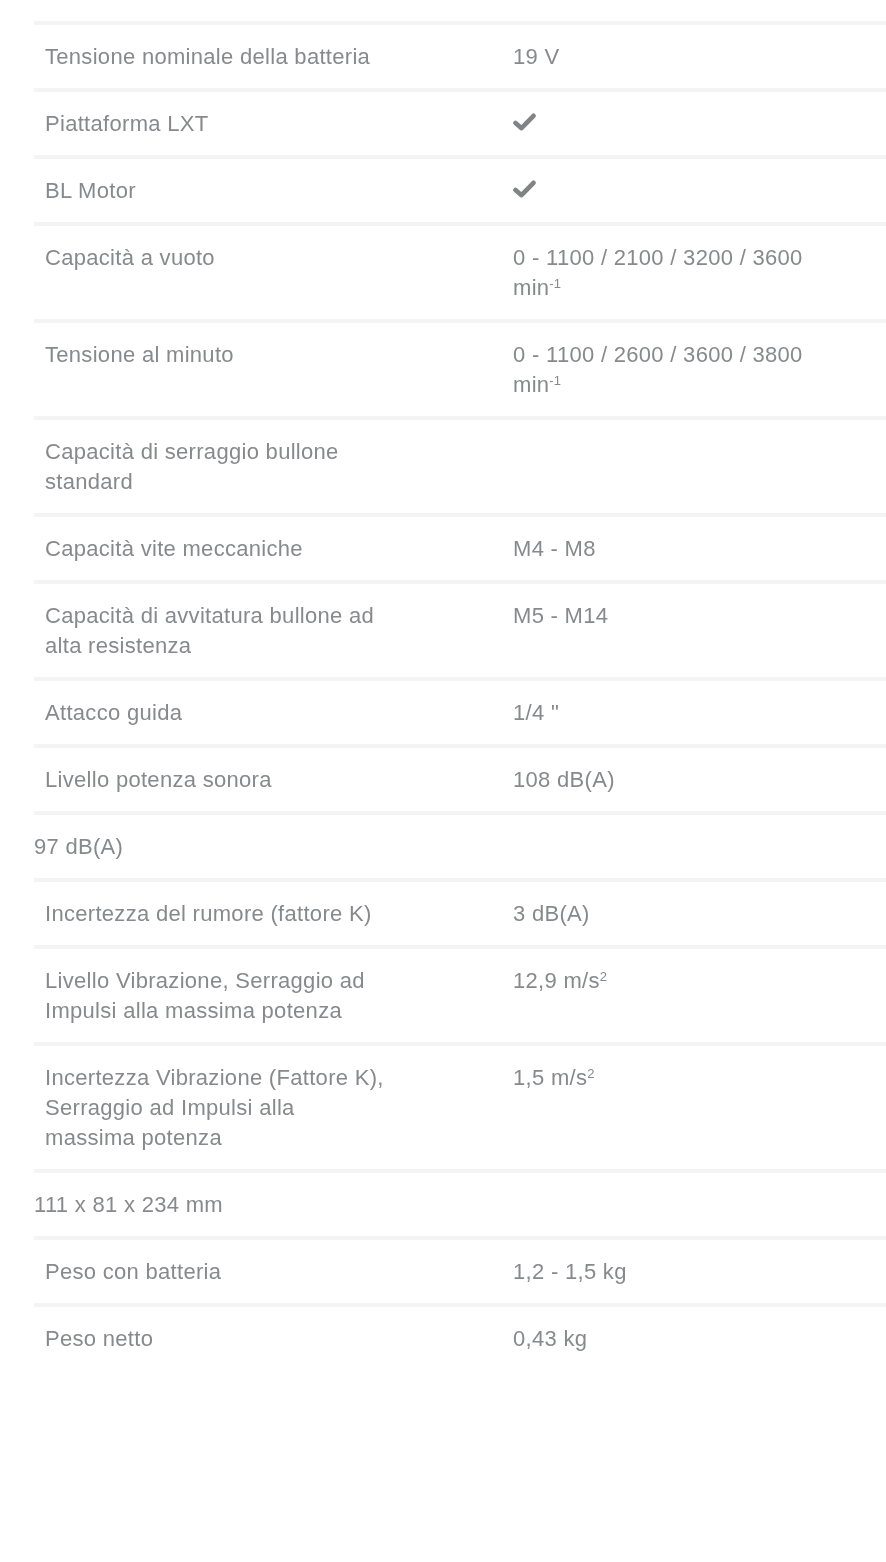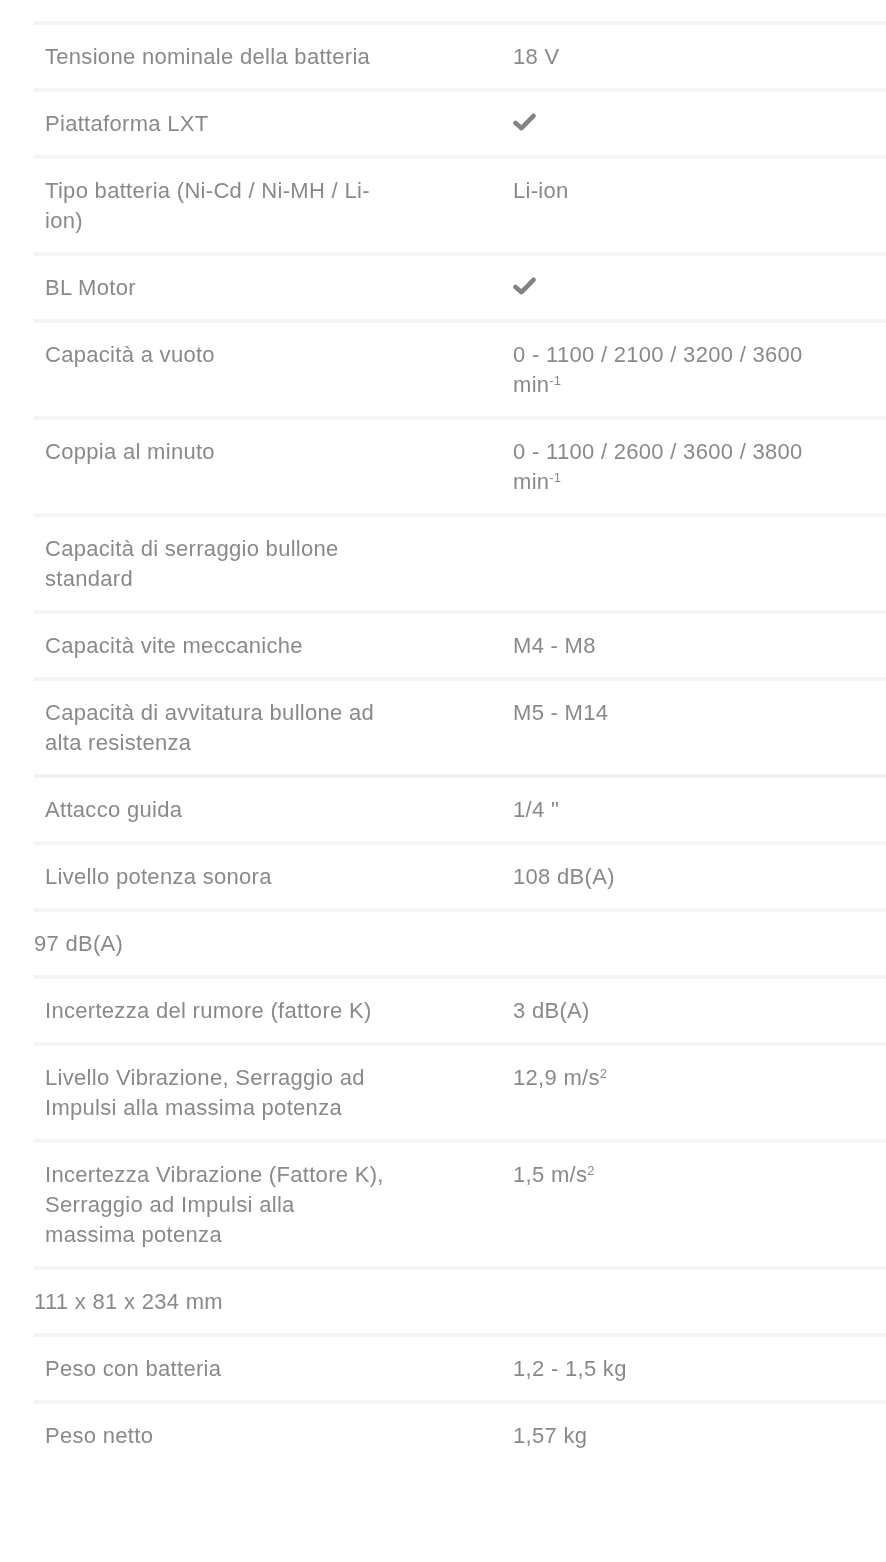--- a/index.html
+++ b/index.html
@@ -69,46 +69,41 @@
     height: 18px;
   }
 </style>
 </head>
 <body>
 
 <main>
   <section class="spec-table" id="spec-table">
       <div class="spec-row">
         <div class="spec-label">Tensione nominale della batteria</div>
-        <div class="spec-value"><span>18 V</span></div>
+        <div class="spec-value"><span>19 V</span></div>
       </div>
       <div class="spec-row">
         <div class="spec-label">Piattaforma LXT</div>
         <div class="spec-value"><span class="check-icon"><svg viewBox="0 0 23 18" fill="none" xmlns="http://www.w3.org/2000/svg">
               <path d="M2.5 10 L8.5 15.2 L20.5 2.8" stroke="var(--check)" stroke-width="4.6" stroke-linecap="round" stroke-linejoin="round" fill="none"></path>
             </svg></span></div>
-      </div>
-      <div class="spec-row">
-        <div class="spec-label">Tipo batteria (Ni-Cd / Ni-MH / Li-
-ion)</div>
-        <div class="spec-value"><span>Li-ion</span></div>
       </div>
       <div class="spec-row">
         <div class="spec-label">BL Motor</div>
         <div class="spec-value"><span class="check-icon"><svg viewBox="0 0 23 18" fill="none" xmlns="http://www.w3.org/2000/svg">
               <path d="M2.5 10 L8.5 15.2 L20.5 2.8" stroke="var(--check)" stroke-width="4.6" stroke-linecap="round" stroke-linejoin="round" fill="none"></path>
             </svg></span></div>
       </div>
       <div class="spec-row">
         <div class="spec-label">Capacità a vuoto</div>
         <div class="spec-value"><span>0 - 1100 / 2100 / 3200 / 3600
 min</span><sup>-1</sup></div>
       </div>
       <div class="spec-row">
-        <div class="spec-label">Coppia al minuto</div>
+        <div class="spec-label">Tensione al minuto</div>
         <div class="spec-value"><span>0 - 1100 / 2600 / 3600 / 3800
 min</span><sup>-1</sup></div>
       </div>
       <div class="spec-row">
         <div class="spec-label">Capacità di serraggio bullone
 standard</div>
       </div>
       <div class="spec-row">
         <div class="spec-label">Capacità vite meccaniche</div>
         <div class="spec-value"><span>M4 - M8</span></div>
@@ -146,16 +141,16 @@
       </div>
       <div class="spec-row">
         <div class="spec-value"><span>111 x 81 x 234 mm</span></div>
       </div>
       <div class="spec-row">
         <div class="spec-label">Peso con batteria</div>
         <div class="spec-value"><span>1,2 - 1,5 kg</span></div>
       </div>
       <div class="spec-row">
         <div class="spec-label">Peso netto</div>
-        <div class="spec-value"><span>1,57 kg</span></div>
+        <div class="spec-value"><span>0,43 kg</span></div>
       </div>
     </section>
 </main>
 
 </body></html>

